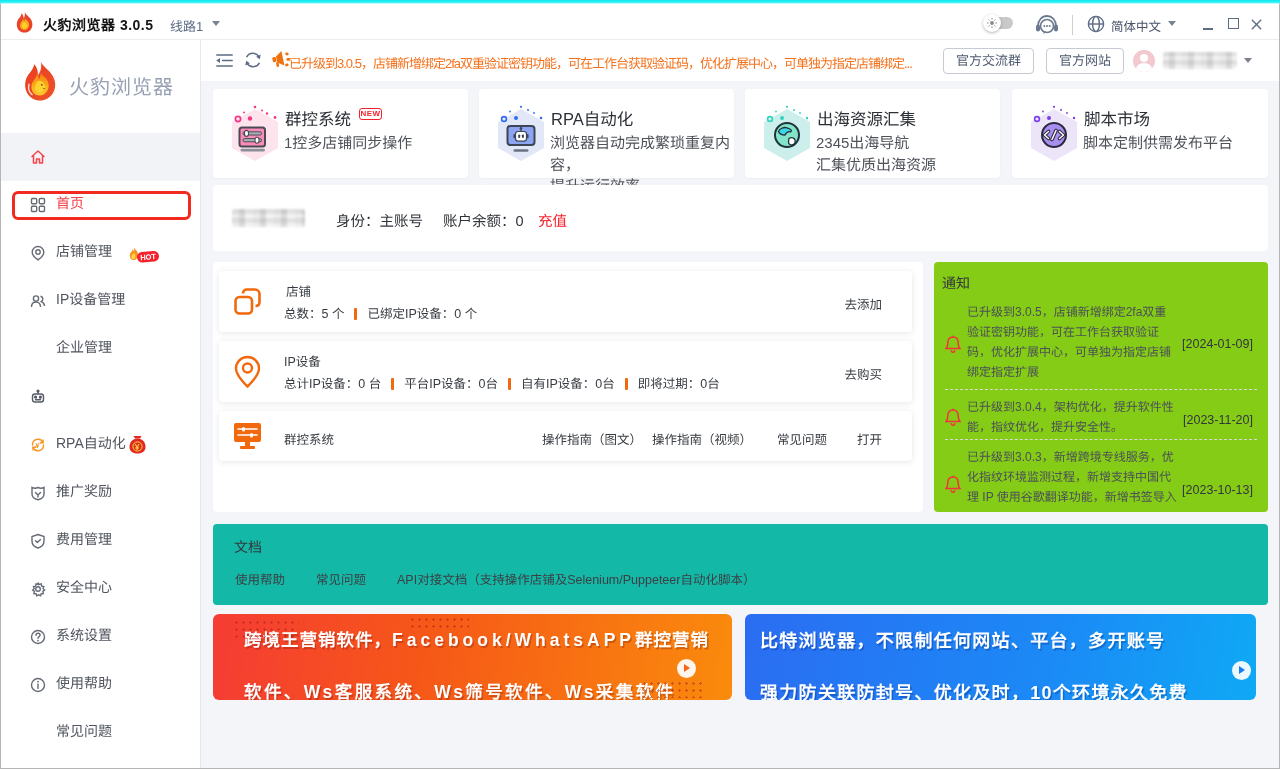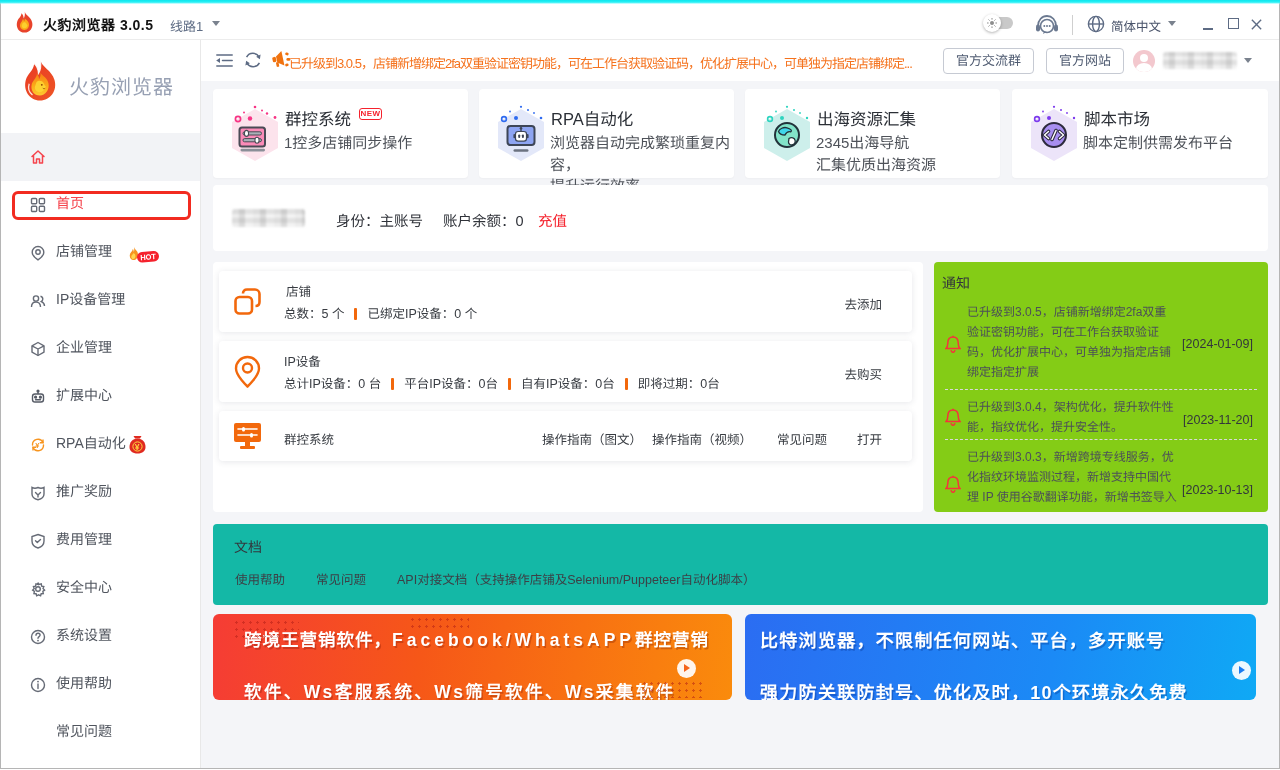--- a/index.html
+++ b/index.html
@@ -225,29 +225,20 @@
     <div class="mi" style="top:237px;">
       <svg class="ic" viewBox="0 0 16 16">
           <g fill="none" stroke="#666b76" stroke-width="1.4">
             <circle cx="6" cy="5.5" r="2.6"></circle>
             <path d="M1.5 14 C1.5 10.8 3.5 9 6 9 C8.5 9 10.5 10.8 10.5 14"></path>
             <path d="M10.5 3.2 C11.8 3.5 12.8 4.6 12.8 6 C12.8 7.2 12.2 8 11.3 8.6 C13.2 9.3 14.5 11 14.5 13"></path>
           </g>
         </svg>
       <div class="tx">企业管理</div>
     </div>
-    <div class="mi" style="top:285px;">
-      <svg class="ic" viewBox="0 0 16 16">
-          <g fill="none" stroke="#666b76" stroke-width="1.4" stroke-linejoin="round">
-            <path d="M8 1.5 L14 4.8 V11.2 L8 14.5 L2 11.2 V4.8 Z"></path>
-            <path d="M2 4.8 L8 8 L14 4.8 M8 8 V14.5"></path>
-          </g>
-        </svg>
-      <div class="tx">扩展中心</div>
-    </div>
     <div class="mi" style="top:333px;">
       <svg class="ic" viewBox="0 0 16 16">
           <g fill="none" stroke="#565b66" stroke-width="1.4">
             <rect x="2.5" y="5" width="11" height="8" rx="2.5"></rect>
             <line x1="8" y1="5" x2="8" y2="2.5"></line>
             <circle cx="8" cy="2" r="0.9" fill="#565b66"></circle>
             <circle cx="5.6" cy="8.2" r="0.9" fill="#565b66"></circle>
             <circle cx="10.4" cy="8.2" r="0.9" fill="#565b66"></circle>
             <path d="M5.5 10.8 H10.5" stroke-linecap="round"></path>
           </g>

